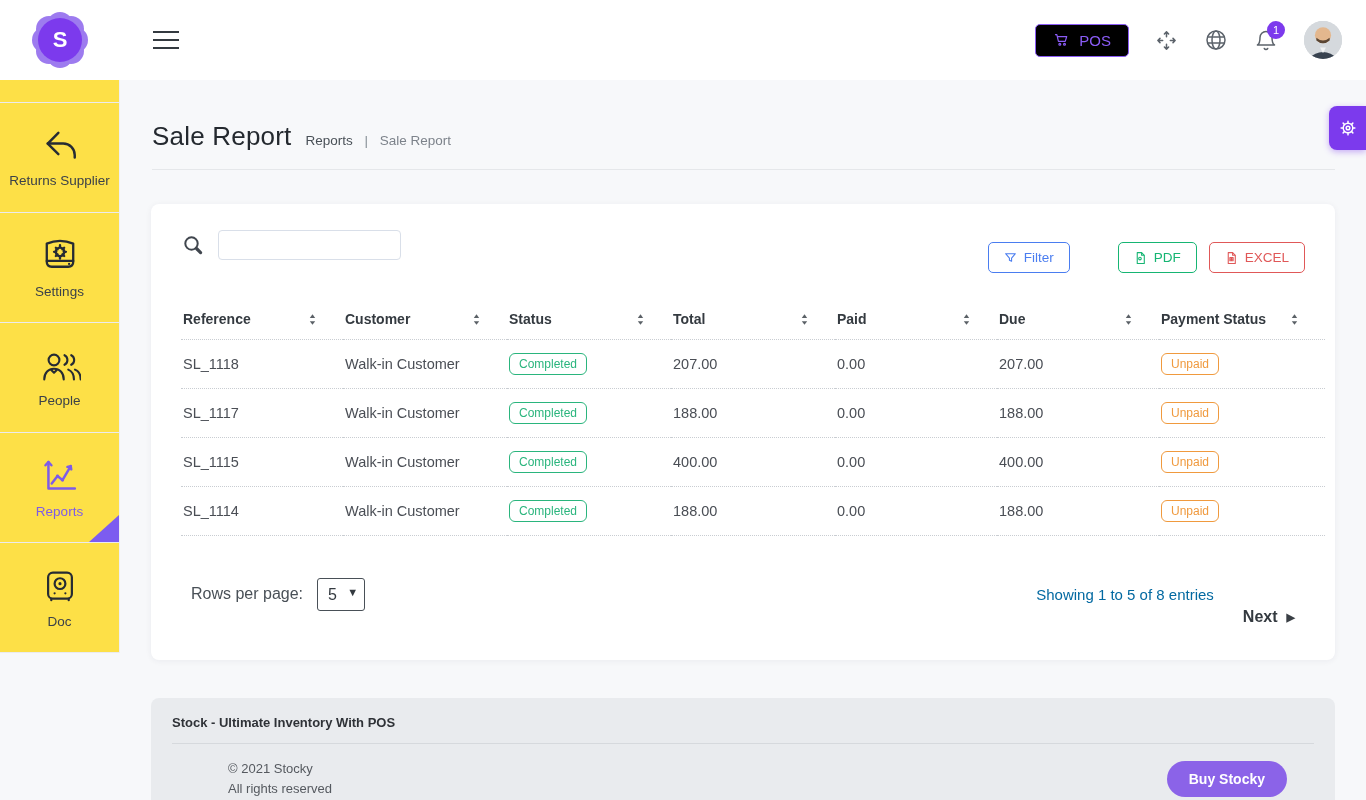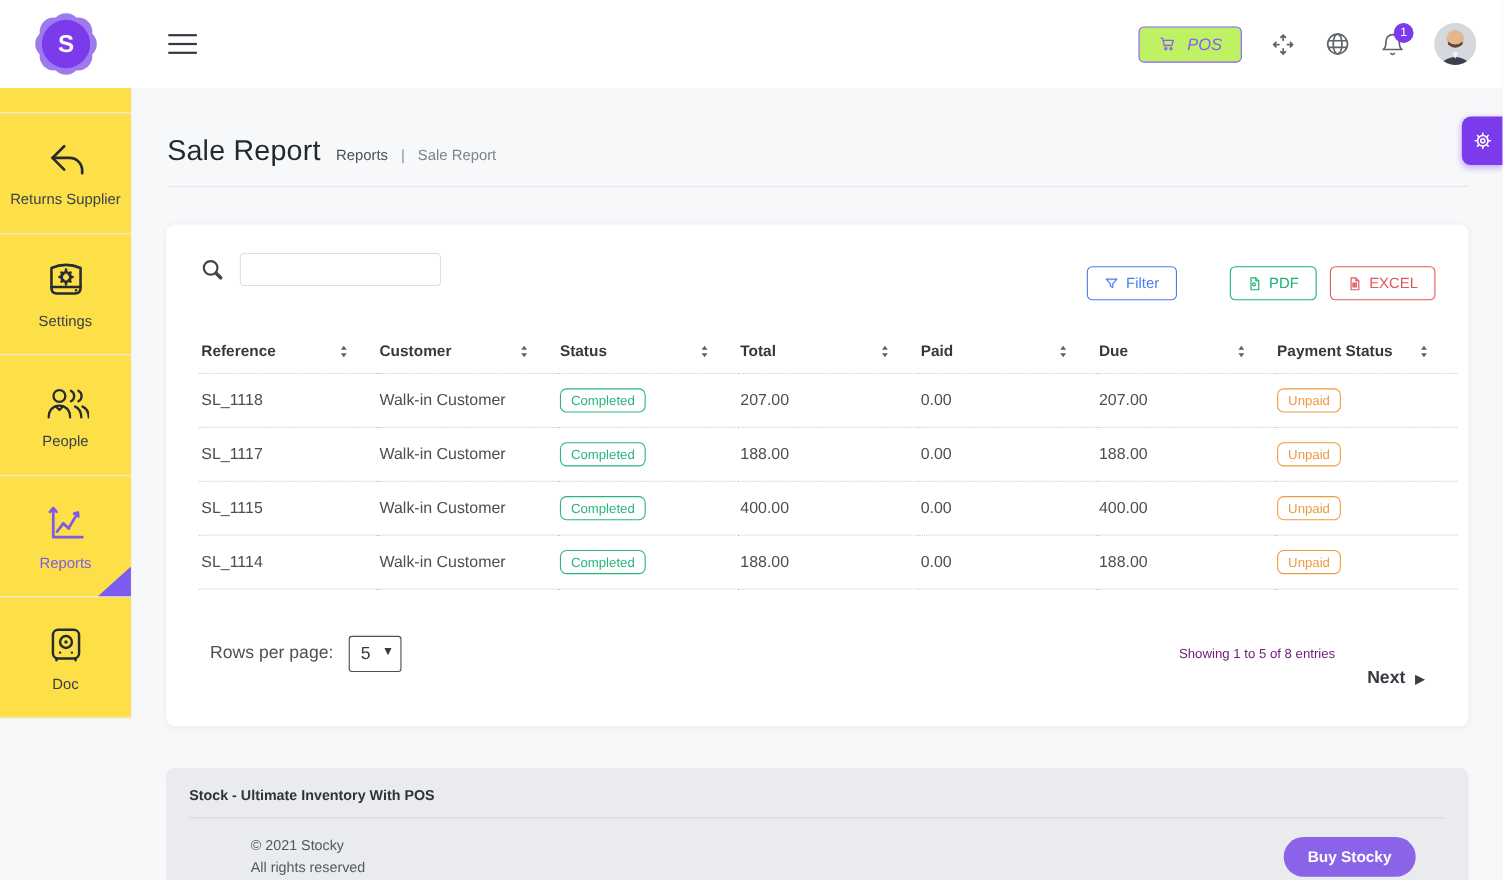--- a/index.html
+++ b/index.html
@@ -12,21 +12,21 @@
   .logo { position:relative; width:56px; height:56px; }
   .logo .petal { position:absolute; width:26px; height:26px; border-radius:50%; background:#9d7bef; }
   .logo .p1{ top:0; left:15px; } .logo .p2{ bottom:0; left:15px; }
   .logo .p3{ top:15px; left:0; } .logo .p4{ top:15px; right:0; }
   .logo .p5{ top:4px; left:4px; } .logo .p6{ top:4px; right:4px; }
   .logo .p7{ bottom:4px; left:4px; } .logo .p8{ bottom:4px; right:4px; }
   .logo .core { position:absolute; top:6px; left:6px; width:44px; height:44px; border-radius:50%; background:#7c3aed; display:flex; align-items:center; justify-content:center; color:#fff; font-size:22px; font-weight:bold; }
   .hamburger { margin-left:33px; width:26px; cursor:pointer; }
   .hamburger span { display:block; height:2px; background:#343a40; margin:6px 0; }
   .header-right { margin-left:auto; display:flex; align-items:center; gap:26px; margin-right:24px; }
-  .pos-btn { display:flex; align-items:center; gap:9px; border:1px solid #8b5cf6; color:#8b5cf6; background:#bef264; border-radius:5px; padding:7px 17px; font-size:15px; cursor:pointer; font-family:inherit;font-style:italic; }
+  .pos-btn { display:flex; align-items:center; gap:9px; border:1px solid #8b5cf6; color:#8b5cf6; background:#000000; border-radius:5px; padding:7px 17px; font-size:15px; cursor:pointer; font-family:inherit; }
   .hicon { color:#5c636b; display:flex; align-items:center; cursor:pointer; }
   .bell-wrap { position:relative; }
   .badge { position:absolute; top:-7px; right:-7px; width:18px; height:18px; border-radius:50%; background:#7c3aed; color:#fff; font-size:11px; display:flex; align-items:center; justify-content:center; }
   .avatar { width:38px; height:38px; border-radius:50%; overflow:hidden; cursor:pointer; background:#cfd4d9; }
 
   
   .sidebar { position:absolute; top:80px; left:0; width:120px; background:#fde047; z-index:4; border-right:1px solid #efeff3; }
   .side-spacer { height:23px; border-bottom:1px solid #ebebef; }
   .side-item { position:relative; height:110px; border-bottom:1px solid #ebebef; display:flex; flex-direction:column; align-items:center; justify-content:center; gap:9px; cursor:pointer; color:#2e333b; }
   .side-item .lbl { font-size:13.5px; color:#3b4149; }
@@ -67,21 +67,21 @@
   .pill.completed { color:#2ab57d; border:1px solid #2ab57d; }
   .pill.unpaid { color:#f09a3e; border:1px solid #f09a3e; }
 
   
   .pager { display:flex; align-items:center; margin-top:26px; padding:0 10px 0 10px; }
   .rpp-label { font-size:16px; color:#495057; }
   .select-wrap { position:relative; margin-left:14px; }
   .rpp-select { appearance:none; -webkit-appearance:none; width:48px; height:33px; border:1px solid #495057; border-radius:3px; font-size:16px; color:#343a40; padding:0 20px 0 10px; background:#fff; cursor:pointer; font-family:inherit; }
   .select-caret { position:absolute; right:7px; top:8px; font-size:11px; color:#343a40; pointer-events:none; }
   .pager-right { margin-left:auto; display:flex; align-items:center; }
-  .showing { font-size:12px; color:#701a75; }
+  .showing { font-size:15px; color:#0369a1; }
   .next-btn { display:flex; align-items:center; gap:9px; margin-left:29px; font-size:16px; font-weight:bold; color:#343a40; cursor:pointer;margin-top:46px; }
   .next-caret { font-size:11px; color:#3a3f45; }
 
   
   .footer { margin:38px 31px 0 31px; background:#e9ebee; border-radius:8px 8px 0 0; height:132px; padding:17px 21px 0 21px; }
   .footer-title { font-size:13px; font-weight:bold; color:#2f3237; padding-bottom:13px; border-bottom:1px solid #d6d9dd; }
   .footer-row { display:flex; align-items:center; margin-top:15px; }
   .footer-copy { margin-left:56px; font-size:13px; color:#55595f; line-height:20px; }
   .buy-btn { margin-left:auto; margin-right:27px; background:#8b63e8; color:#fff; border:none; border-radius:18px; padding:10px 22px; font-size:14px; font-weight:bold; cursor:pointer; font-family:inherit; }
 

